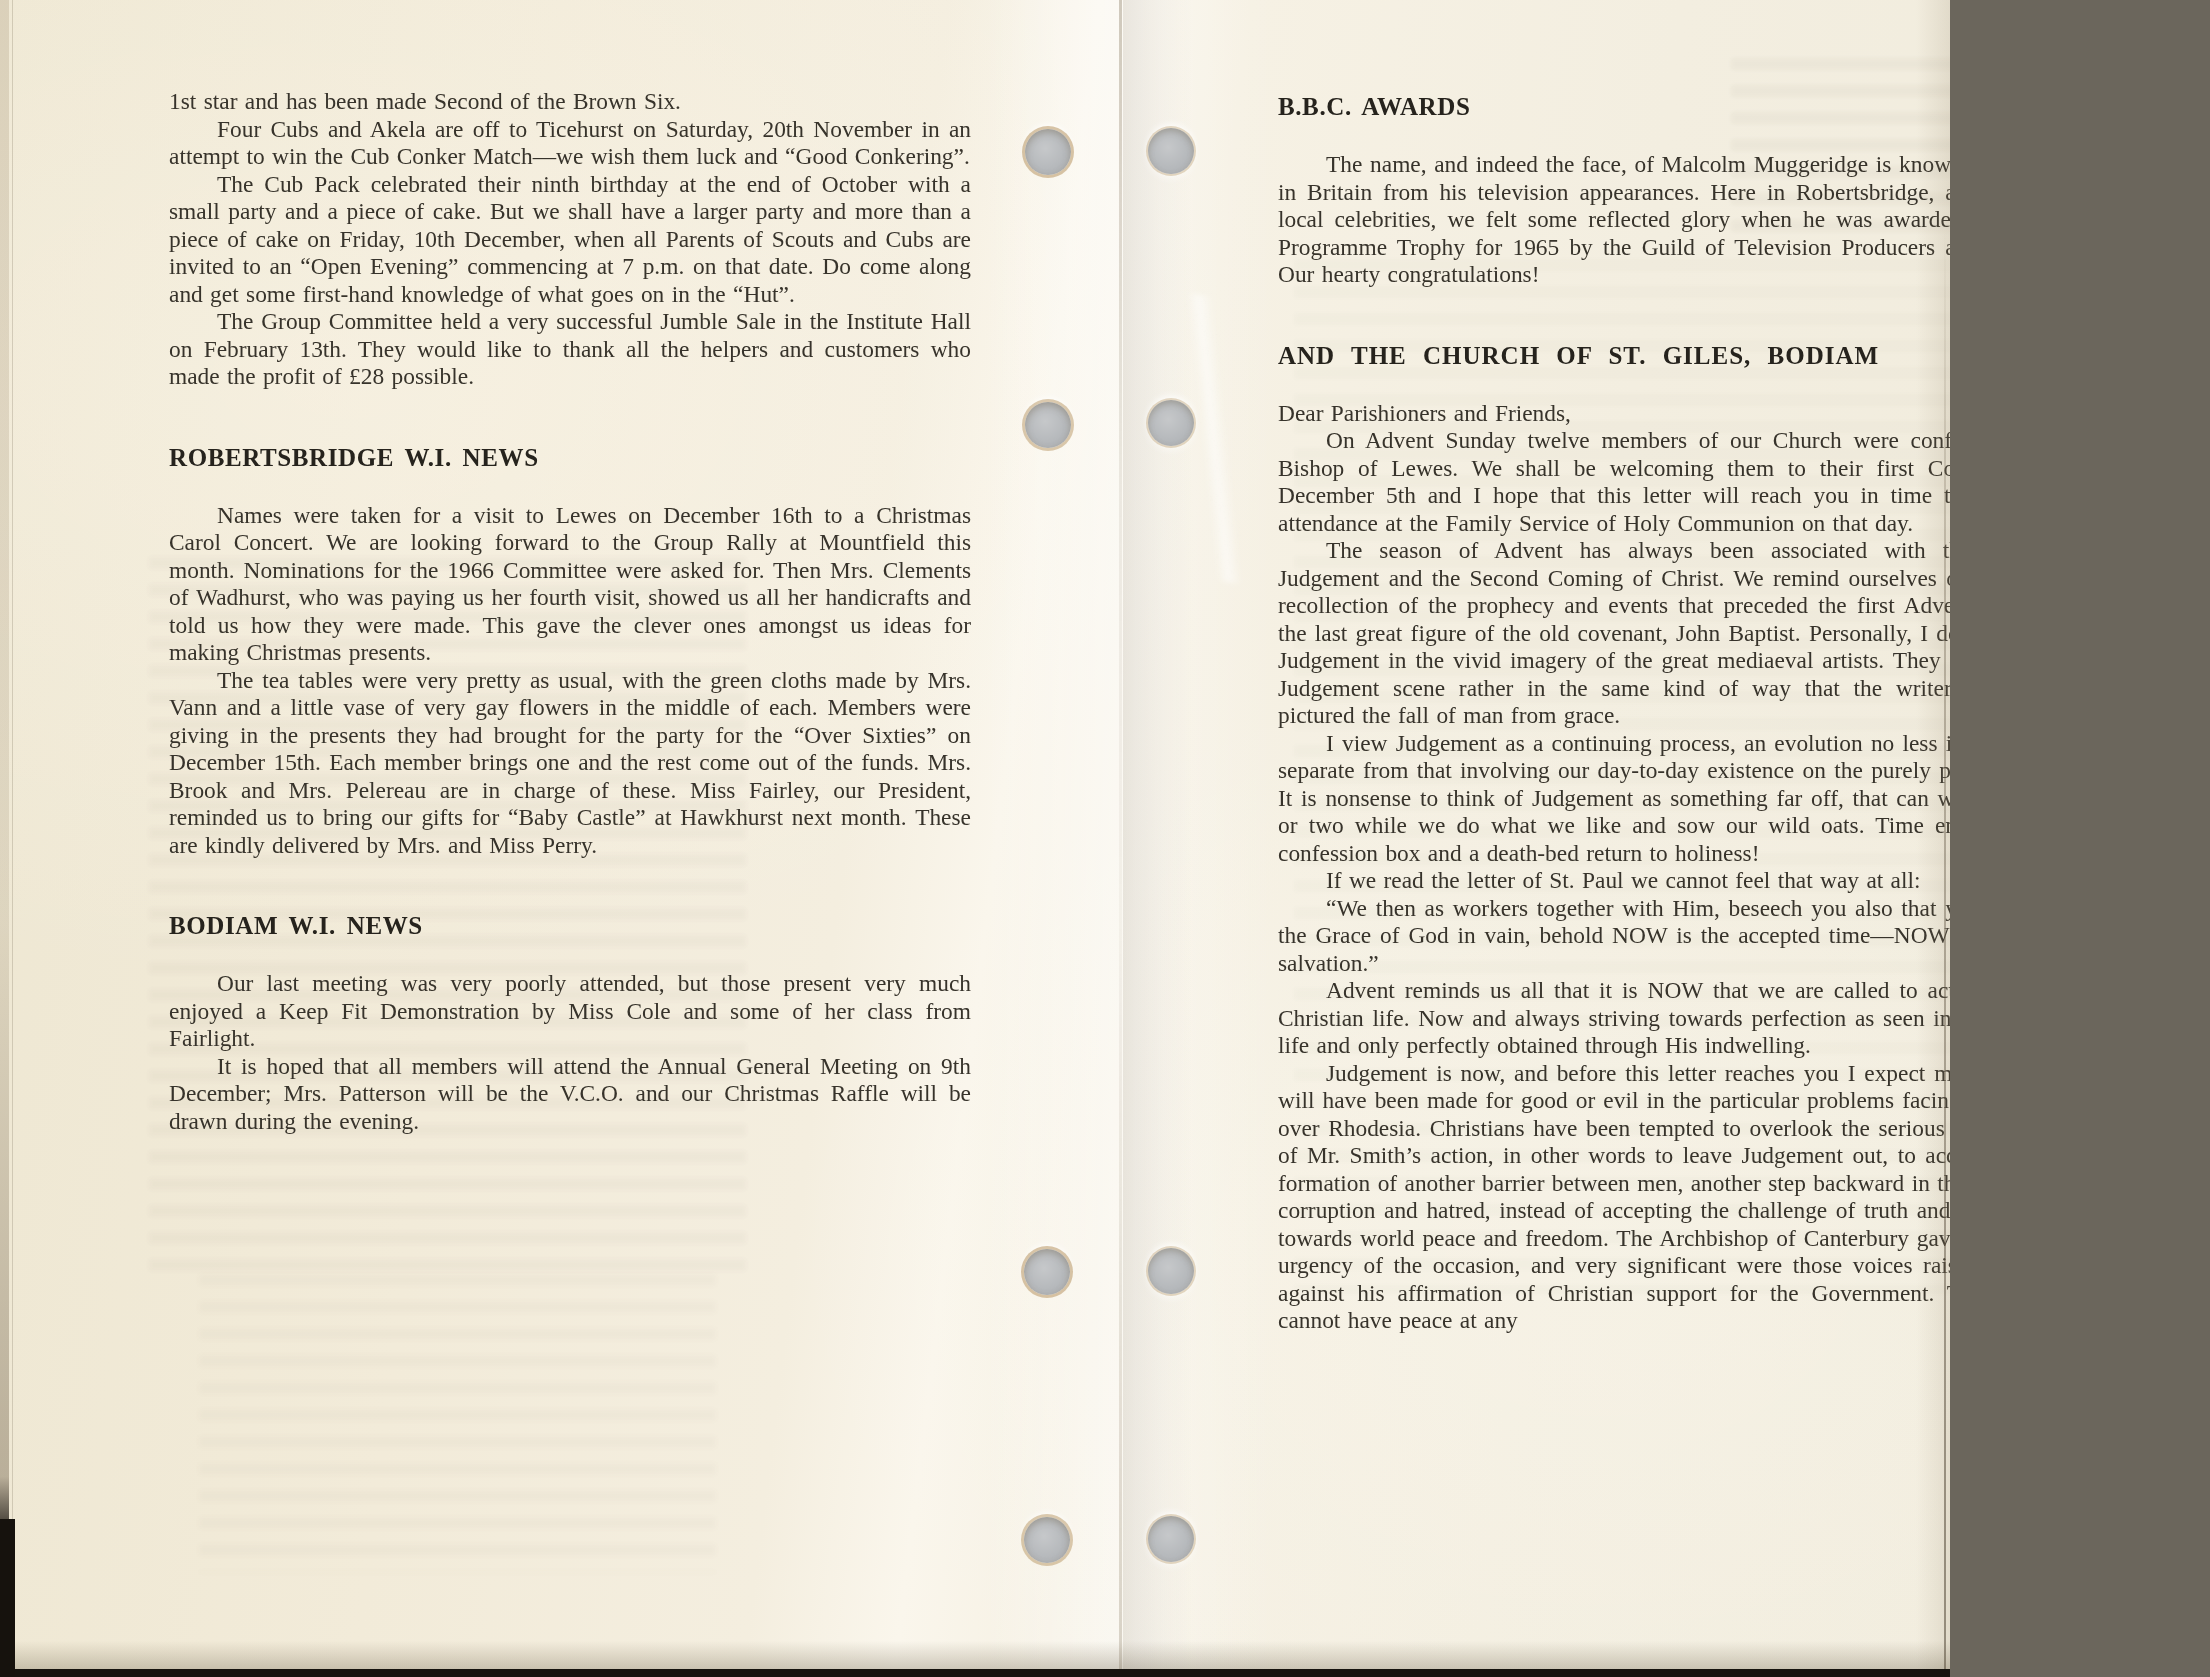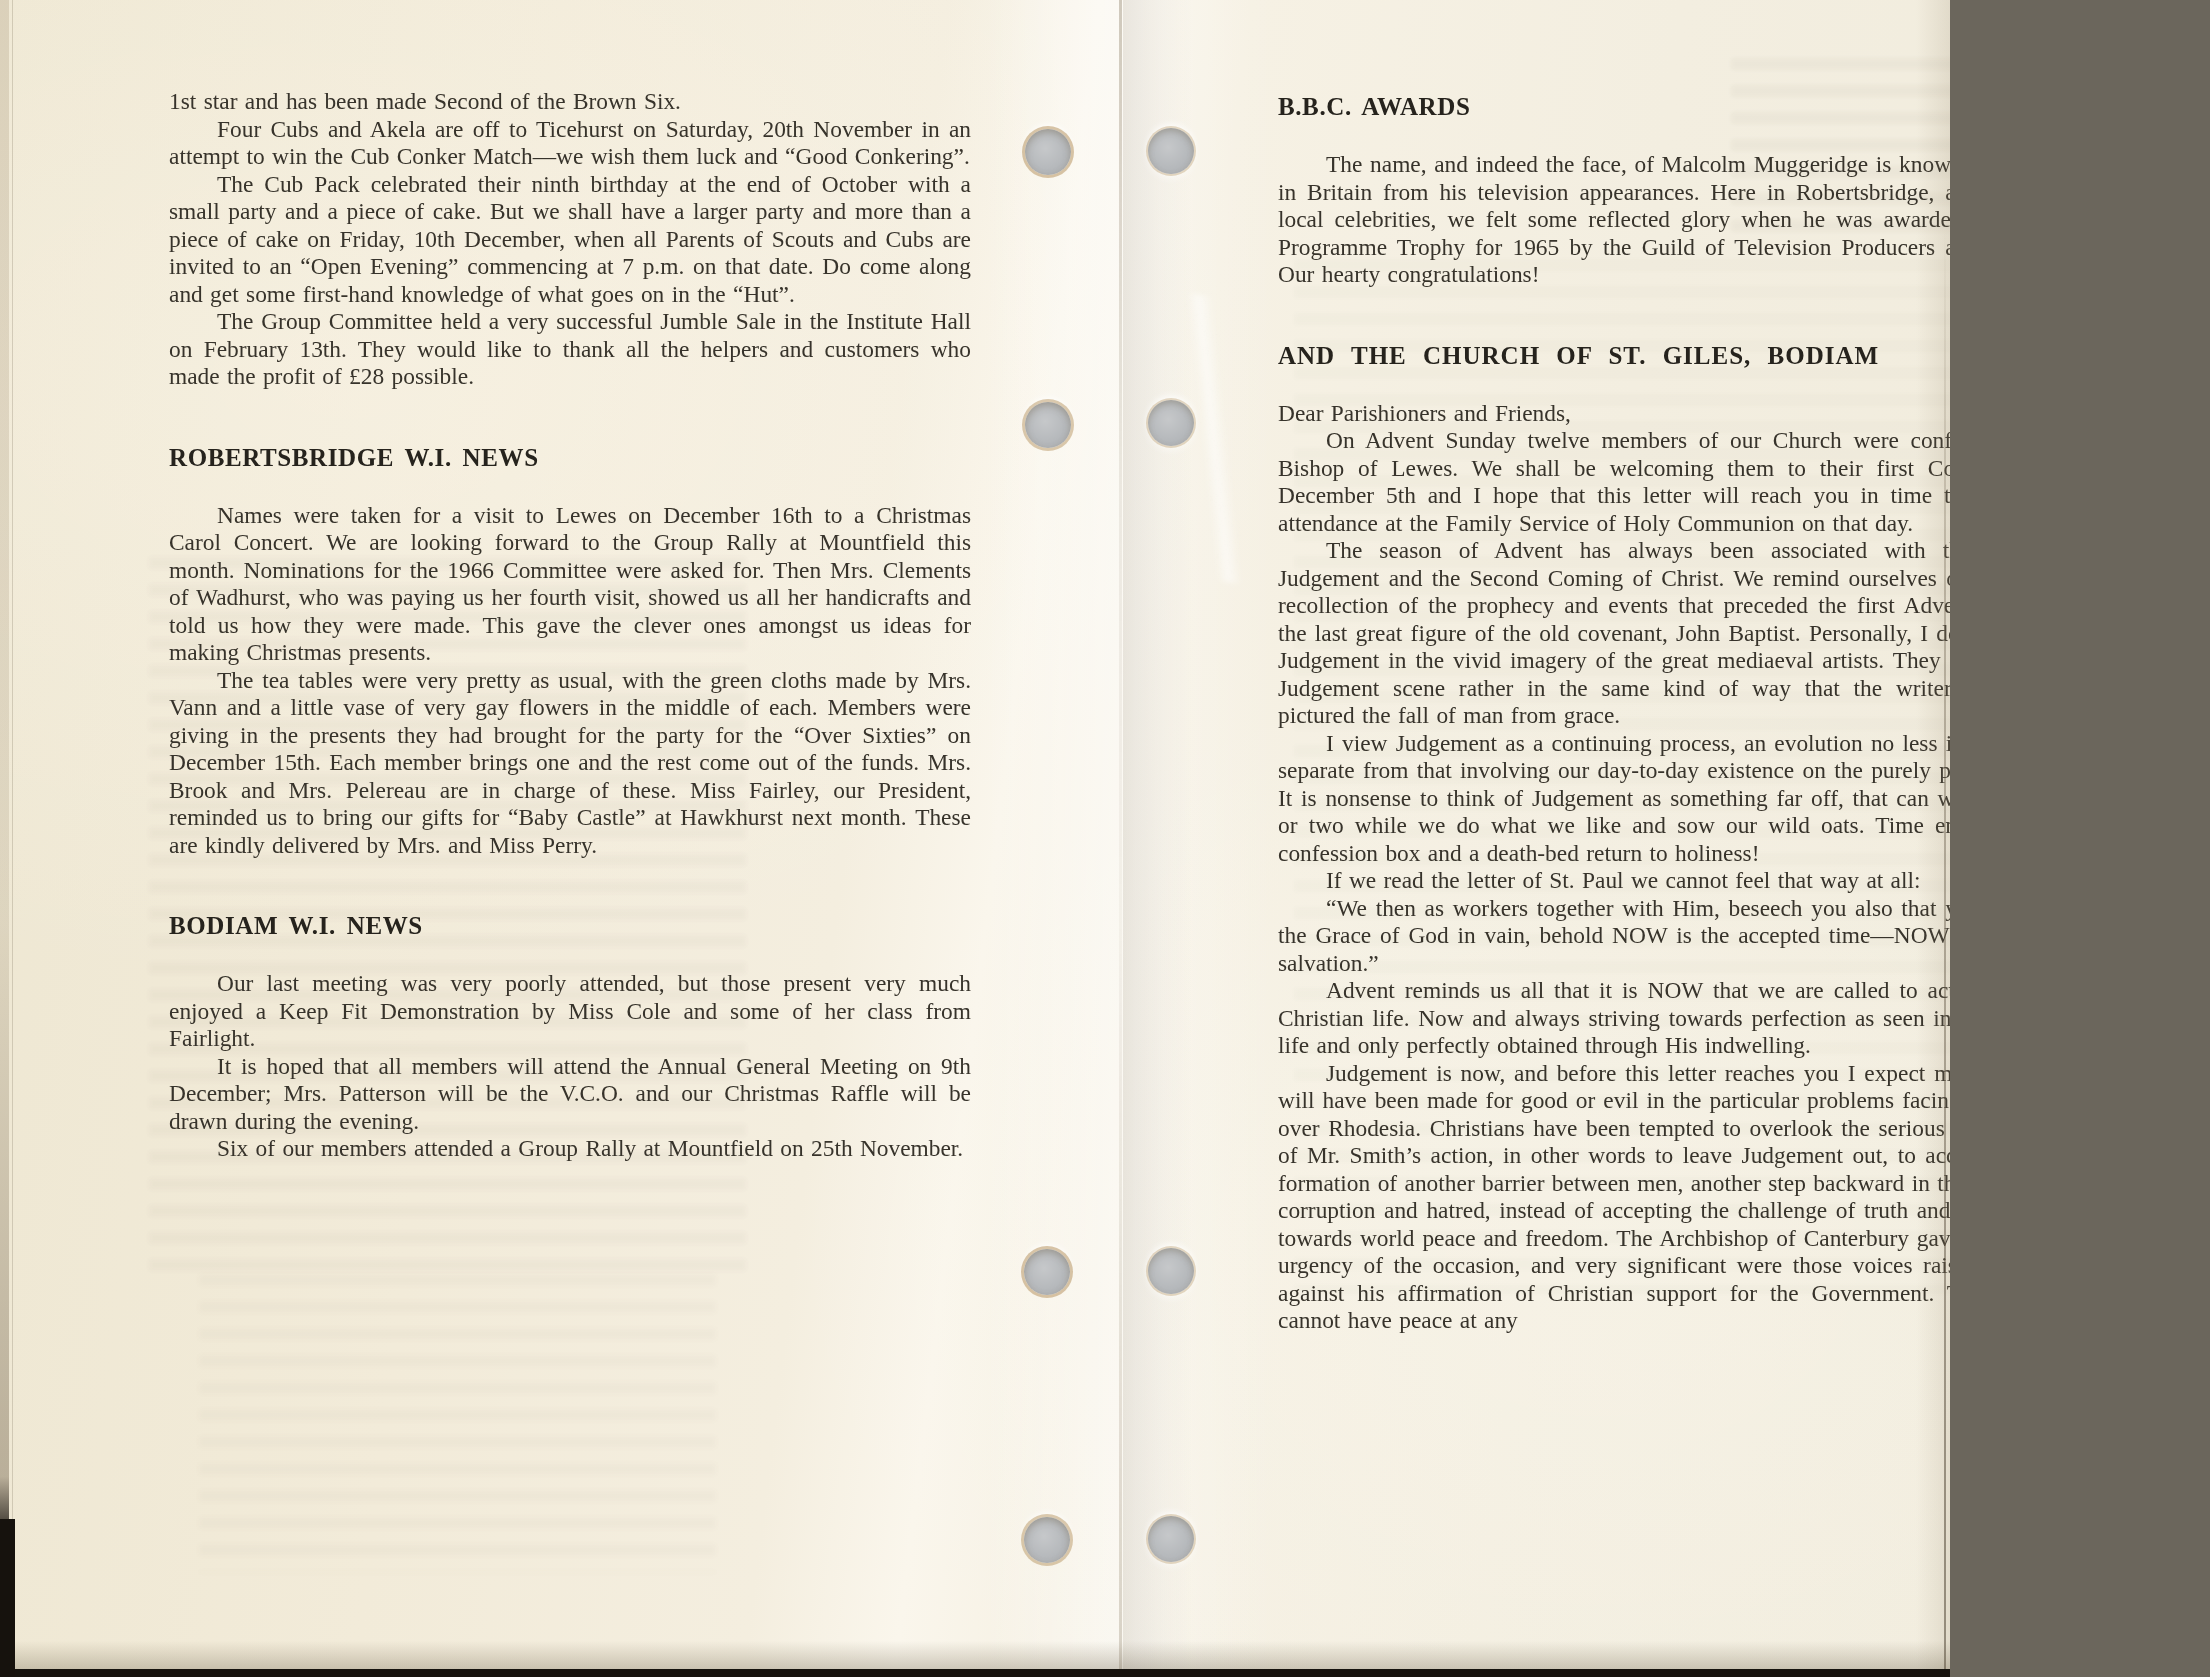--- a/index.html
+++ b/index.html
@@ -101,21 +101,20 @@
       <p class="body-para">1st star and has been made Second of the Brown Six.</p>
       <p class="body-para indent">Four Cubs and Akela are off to Ticehurst on Saturday, 20th November in an attempt to win the Cub Conker Match—we wish them luck and “Good Conkering”.</p>
       <p class="body-para indent">The Cub Pack celebrated their ninth birthday at the end of October with a small party and a piece of cake. But we shall have a larger party and more than a piece of cake on Friday, 10th December, when all Parents of Scouts and Cubs are invited to an “Open Evening” commencing at 7 p.m. on that date. Do come along and get some first-hand knowledge of what goes on in the “Hut”.</p>
       <p class="body-para indent">The Group Committee held a very successful Jumble Sale in the Institute Hall on February 13th. They would like to thank all the helpers and customers who made the profit of £28 possible.</p>
       <h2 class="sec-heading">ROBERTSBRIDGE W.I. NEWS</h2>
       <p class="body-para indent">Names were taken for a visit to Lewes on December 16th to a Christmas Carol Concert. We are looking forward to the Group Rally at Mountfield this month. Nominations for the 1966 Committee were asked for. Then Mrs. Clements of Wadhurst, who was paying us her fourth visit, showed us all her handicrafts and told us how they were made. This gave the clever ones amongst us ideas for making Christmas presents.</p>
       <p class="body-para indent">The tea tables were very pretty as usual, with the green cloths made by Mrs. Vann and a little vase of very gay flowers in the middle of each. Members were giving in the presents they had brought for the party for the “Over Sixties” on December 15th. Each member brings one and the rest come out of the funds. Mrs. Brook and Mrs. Pelereau are in charge of these. Miss Fairley, our President, reminded us to bring our gifts for “Baby Castle” at Hawkhurst next month. These are kindly delivered by Mrs. and Miss Perry.</p>
       <h2 class="sec-heading">BODIAM W.I. NEWS</h2>
       <p class="body-para indent">Our last meeting was very poorly attended, but those present very much enjoyed a Keep Fit Demonstration by Miss Cole and some of her class from Fairlight.</p>
       <p class="body-para indent">It is hoped that all members will attend the Annual General Meeting on 9th December; Mrs. Patterson will be the V.C.O. and our Christmas Raffle will be drawn during the evening.</p>
-      <p class="body-para indent">Six of our members attended a Group Rally at Mountfield on 25th November.</p>
     </div>
 
   <div class="page-col right">
       <h2 class="sec-heading">B.B.C. AWARDS</h2>
       <p class="body-para indent">The name, and indeed the face, of Malcolm Muggeridge is known to everyone in Britain from his television appearances. Here in Robertsbridge, as one of our local celebrities, we felt some reflected glory when he was awarded the Factual Programme Trophy for 1965 by the Guild of Television Producers and Directors. Our hearty congratulations!</p>
       <h2 class="sec-heading two-line">
         <span class="h-line">AND THE CHURCH OF ST. GILES, BODIAM</span>
       </h2>
       <p class="body-para">Dear Parishioners and Friends,</p>
       <p class="body-para indent">On Advent Sunday twelve members of our Church were confirmed by the Bishop of Lewes. We shall be welcoming them to their first Communion on December 5th and I hope that this letter will reach you in time to invite your attendance at the Family Service of Holy Communion on that day.</p>

